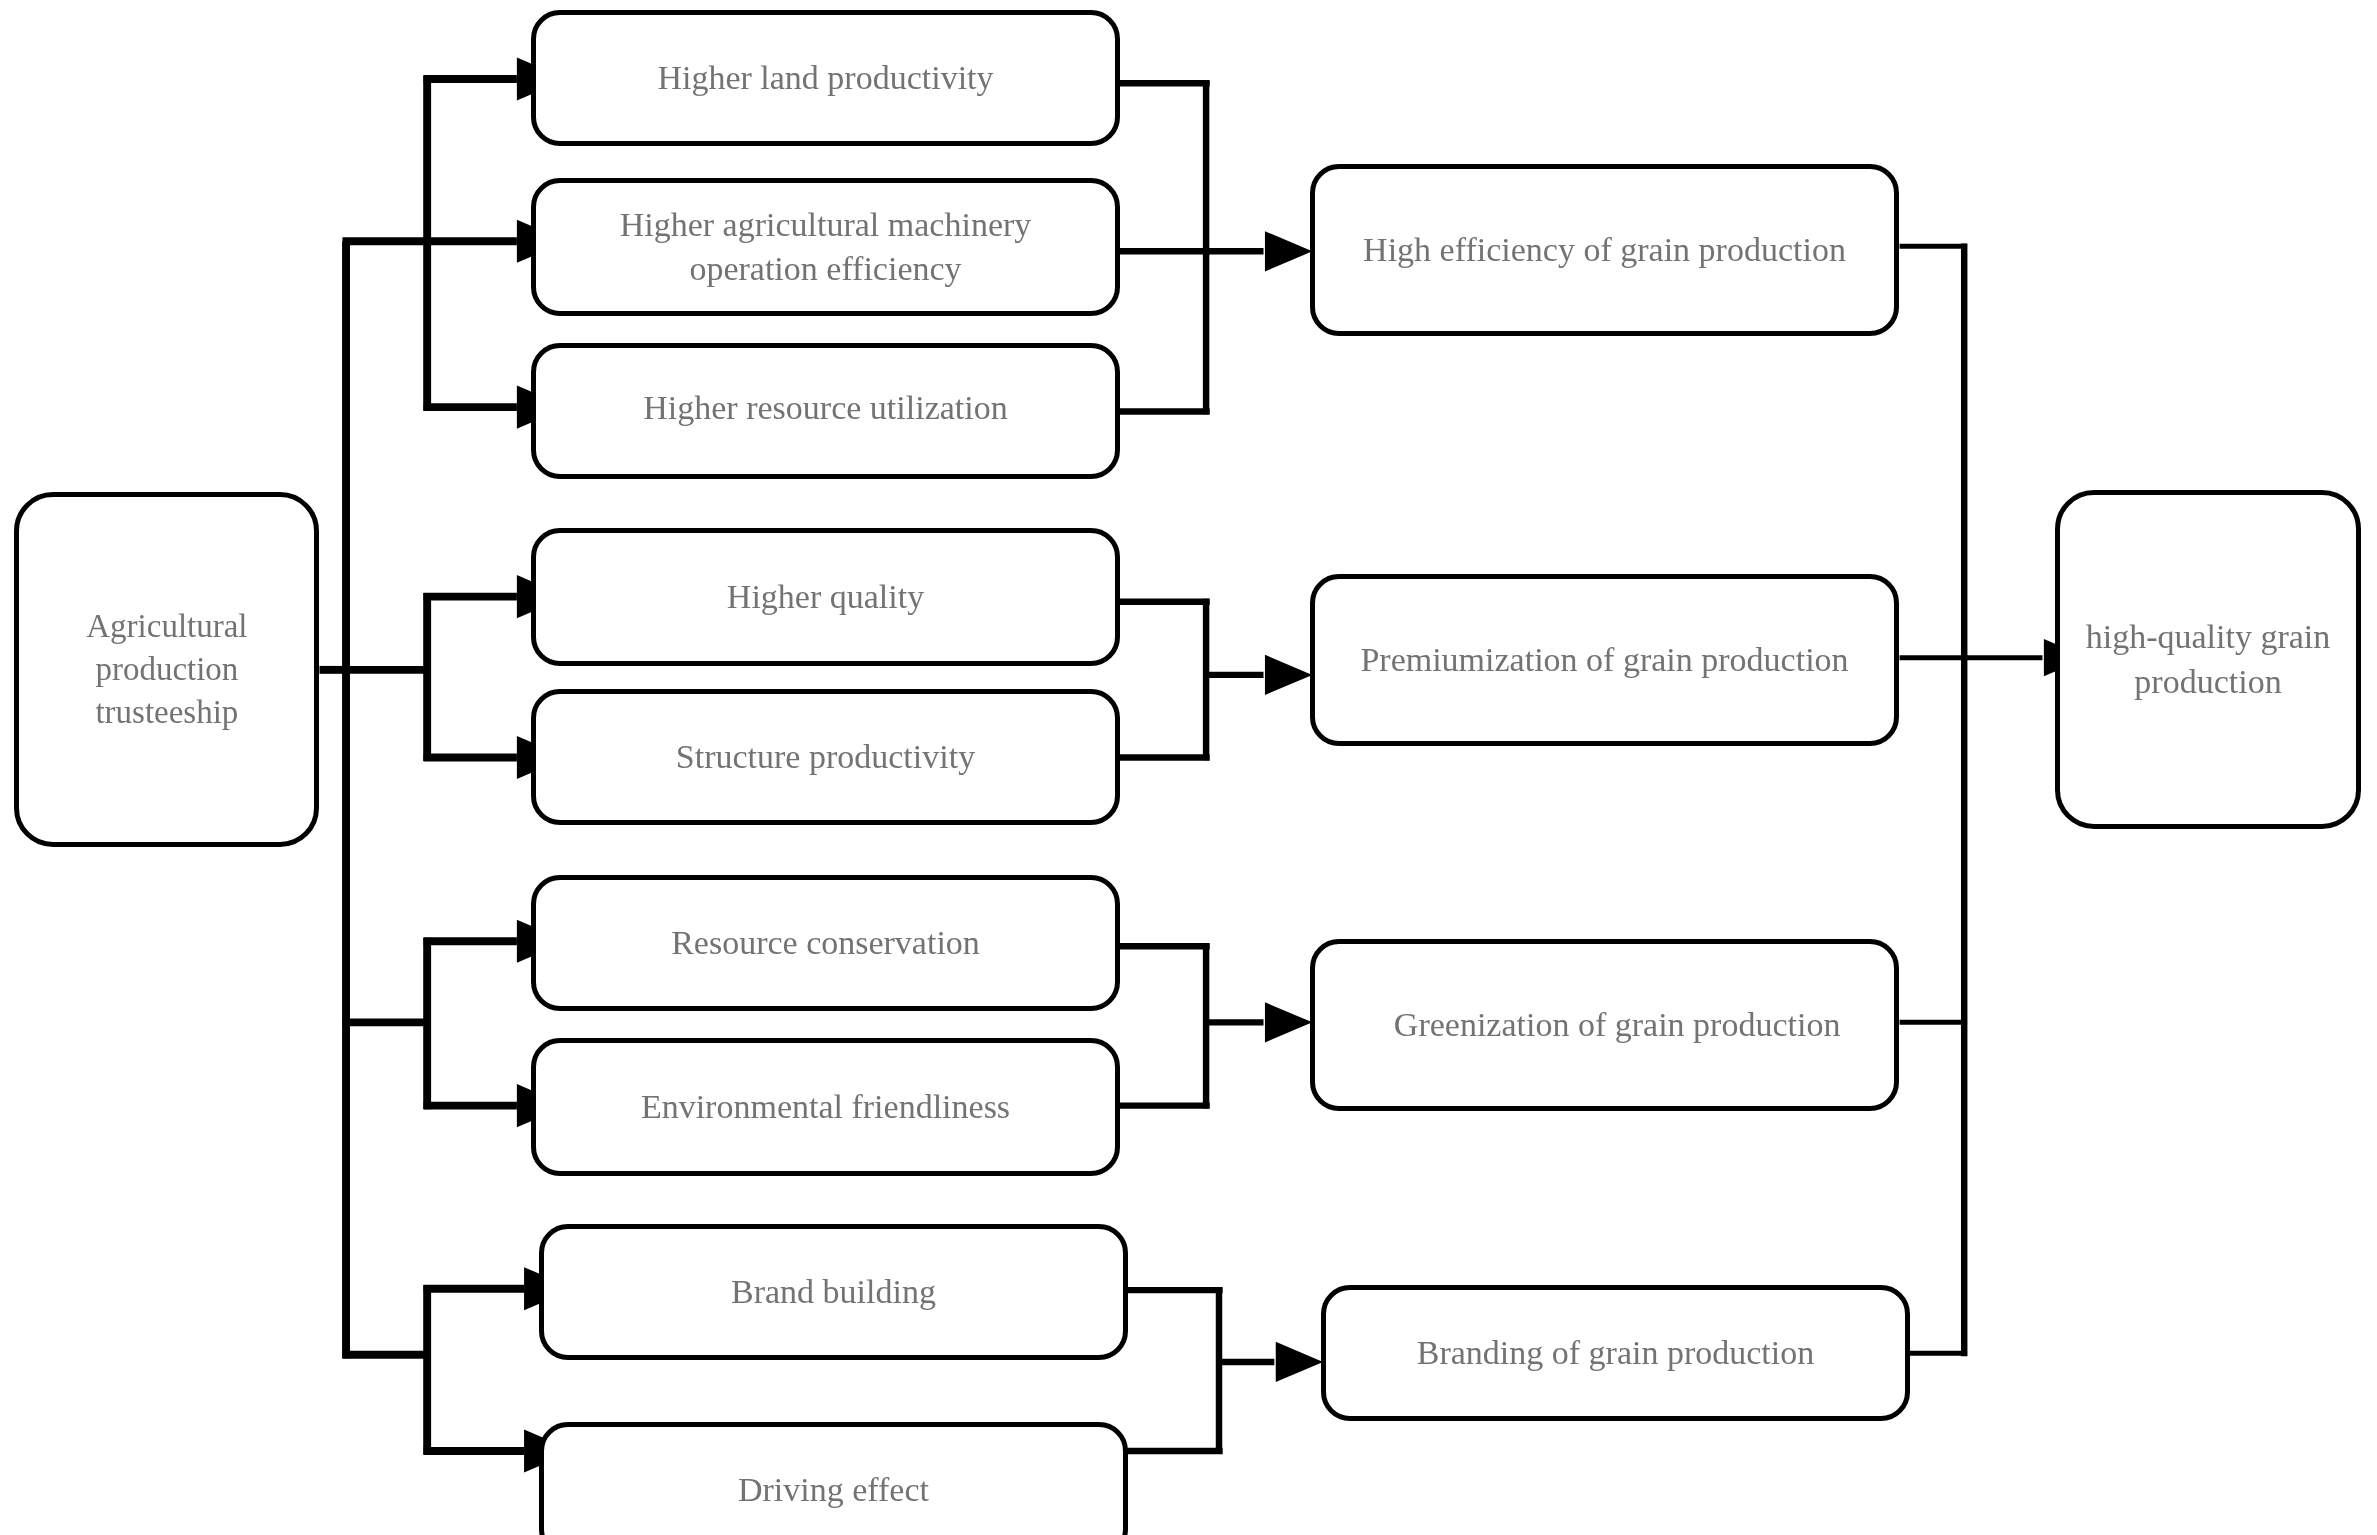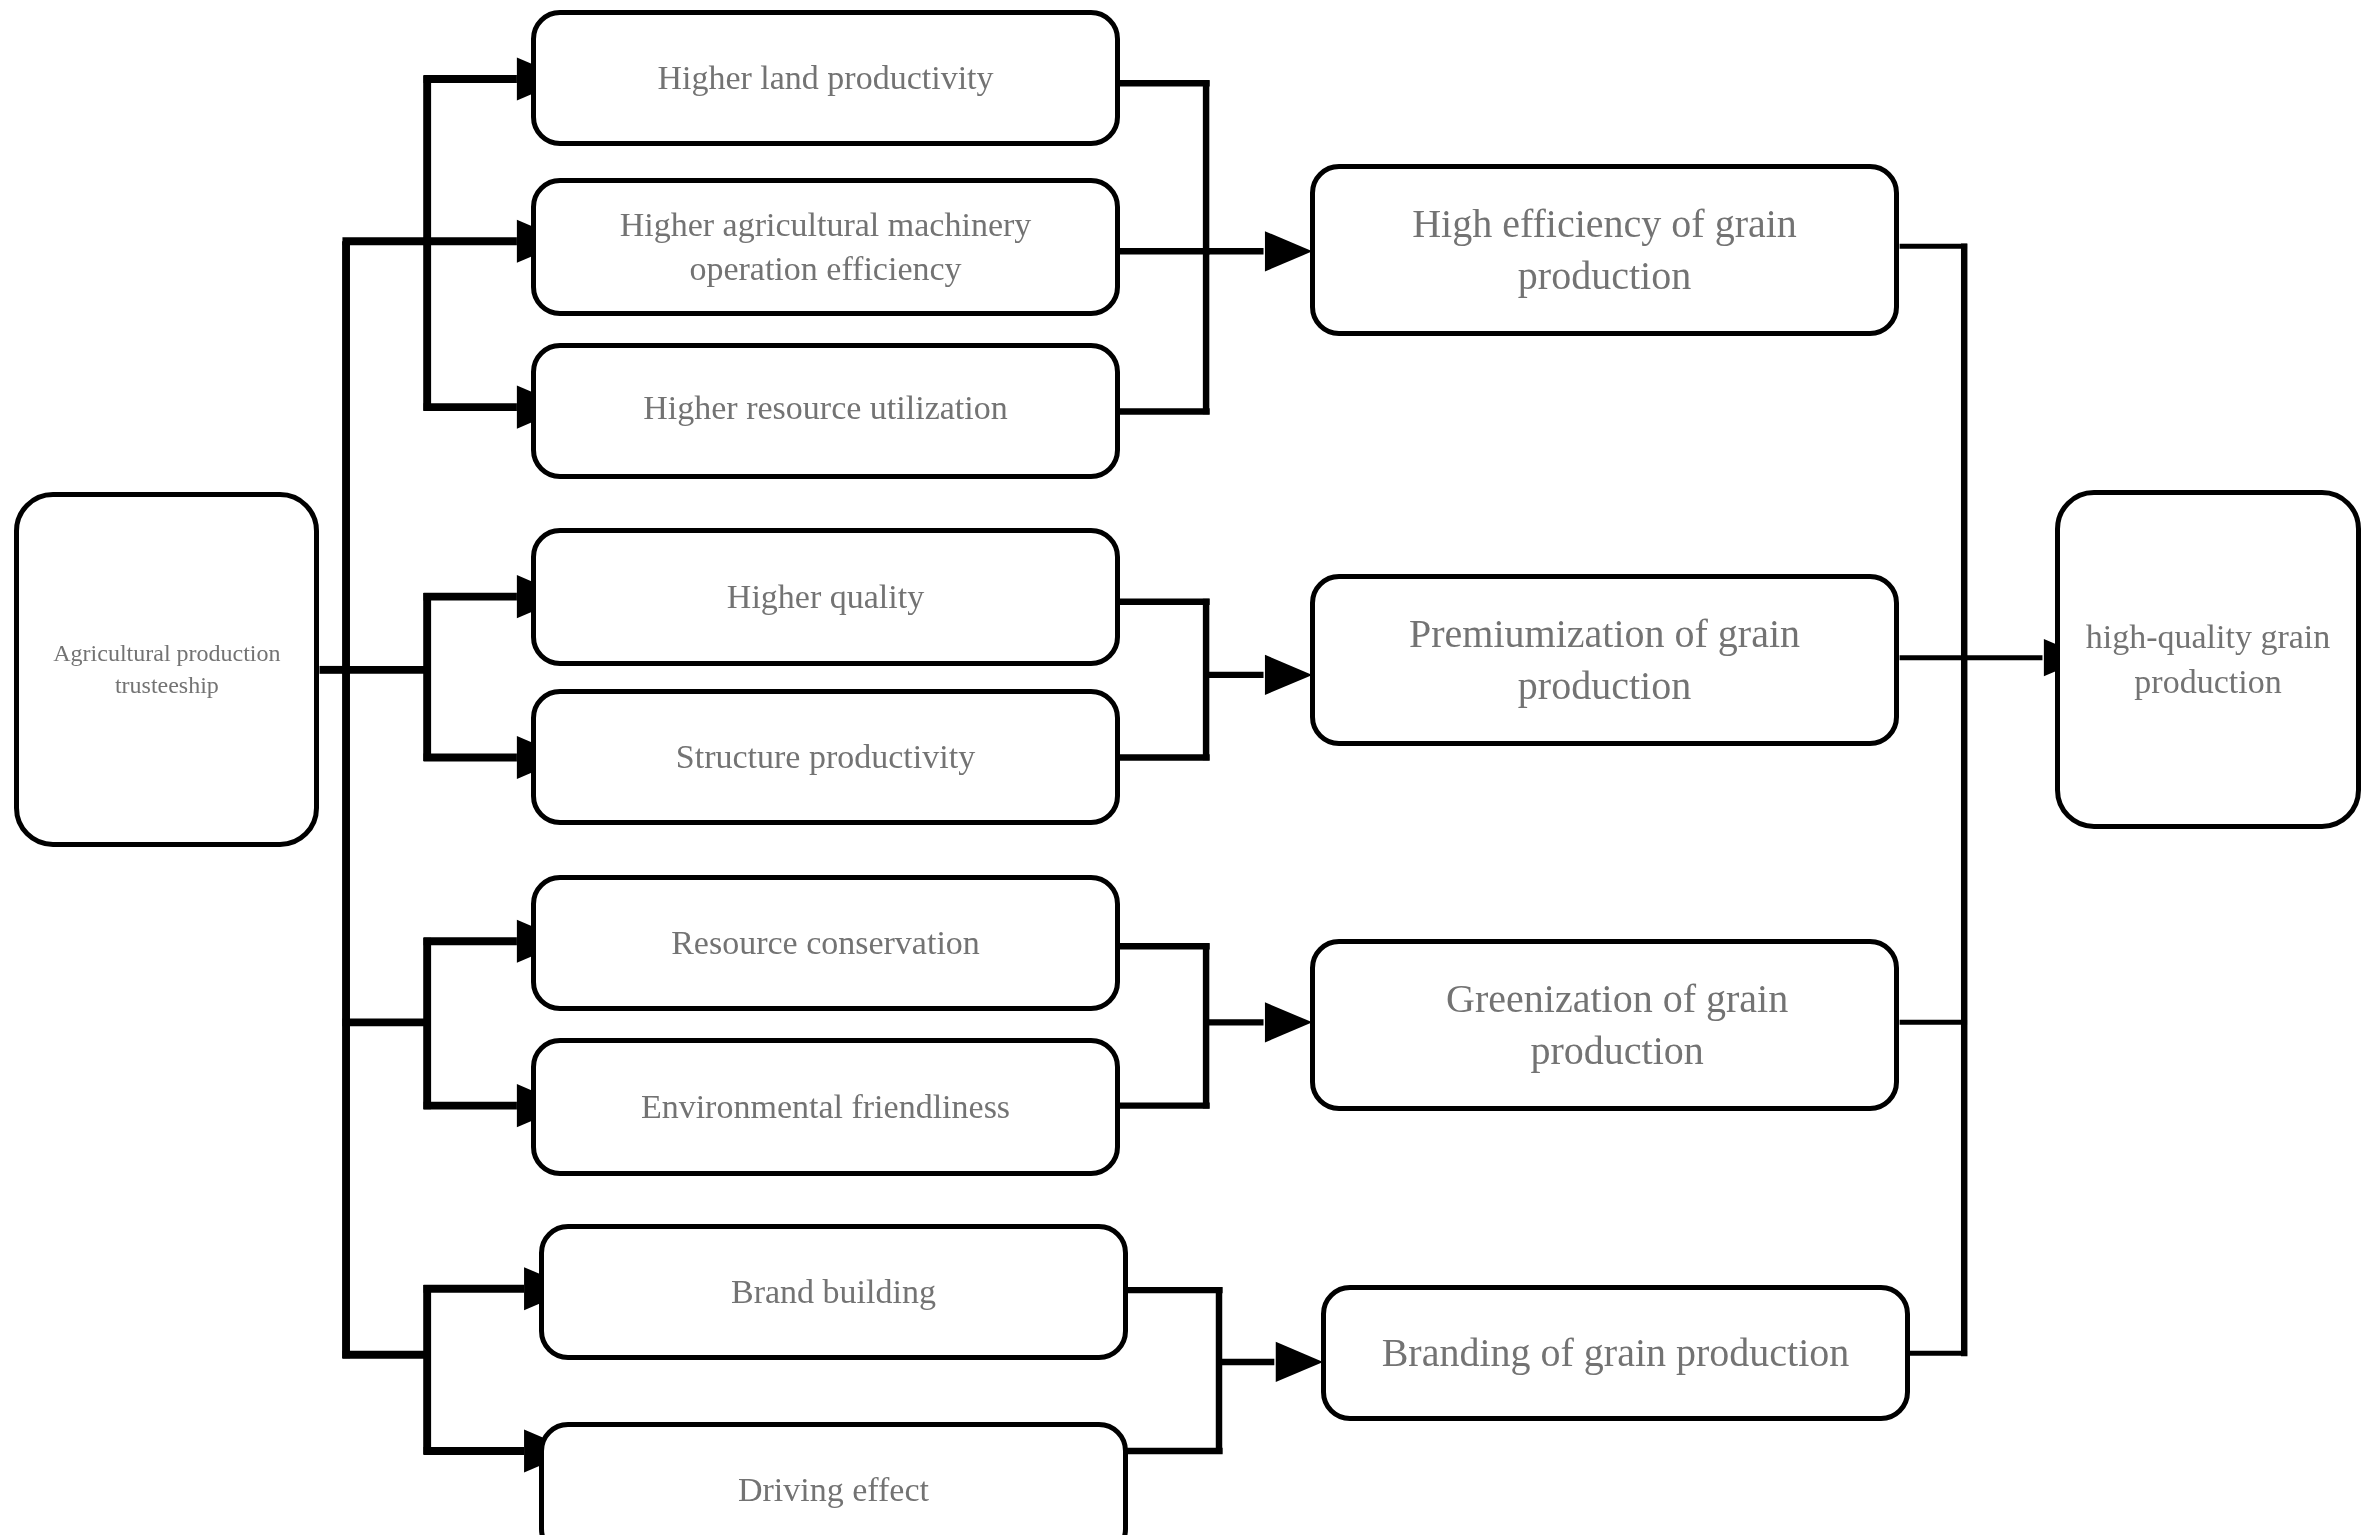--- a/index.html
+++ b/index.html
@@ -20,23 +20,23 @@
     display:flex;
     align-items:center;
     justify-content:center;
     text-align:center;
     color:#737373;
     line-height:1.30;
     padding:0 18.7px;
     z-index:3;
   }
   .node.top-aligned{ align-items:flex-start; padding-top:16px; }
-  .node.n-source{ font-size:24px; }
+  .node.n-source{ font-size:33px; }
   .node.n-mid{ font-size:34px; }
-  .node.n-out{ font-size:40px; }
+  .node.n-out{ font-size:34px; }
   .node.n-final{ font-size:34px; }
   svg#wires{
     position:absolute;left:0;top:0;
     width:2377px;height:1535px;
     z-index:1;
     pointer-events:none;
   }
   svg#wires path, svg#wires line{
     stroke:#000000;
     fill:none;

